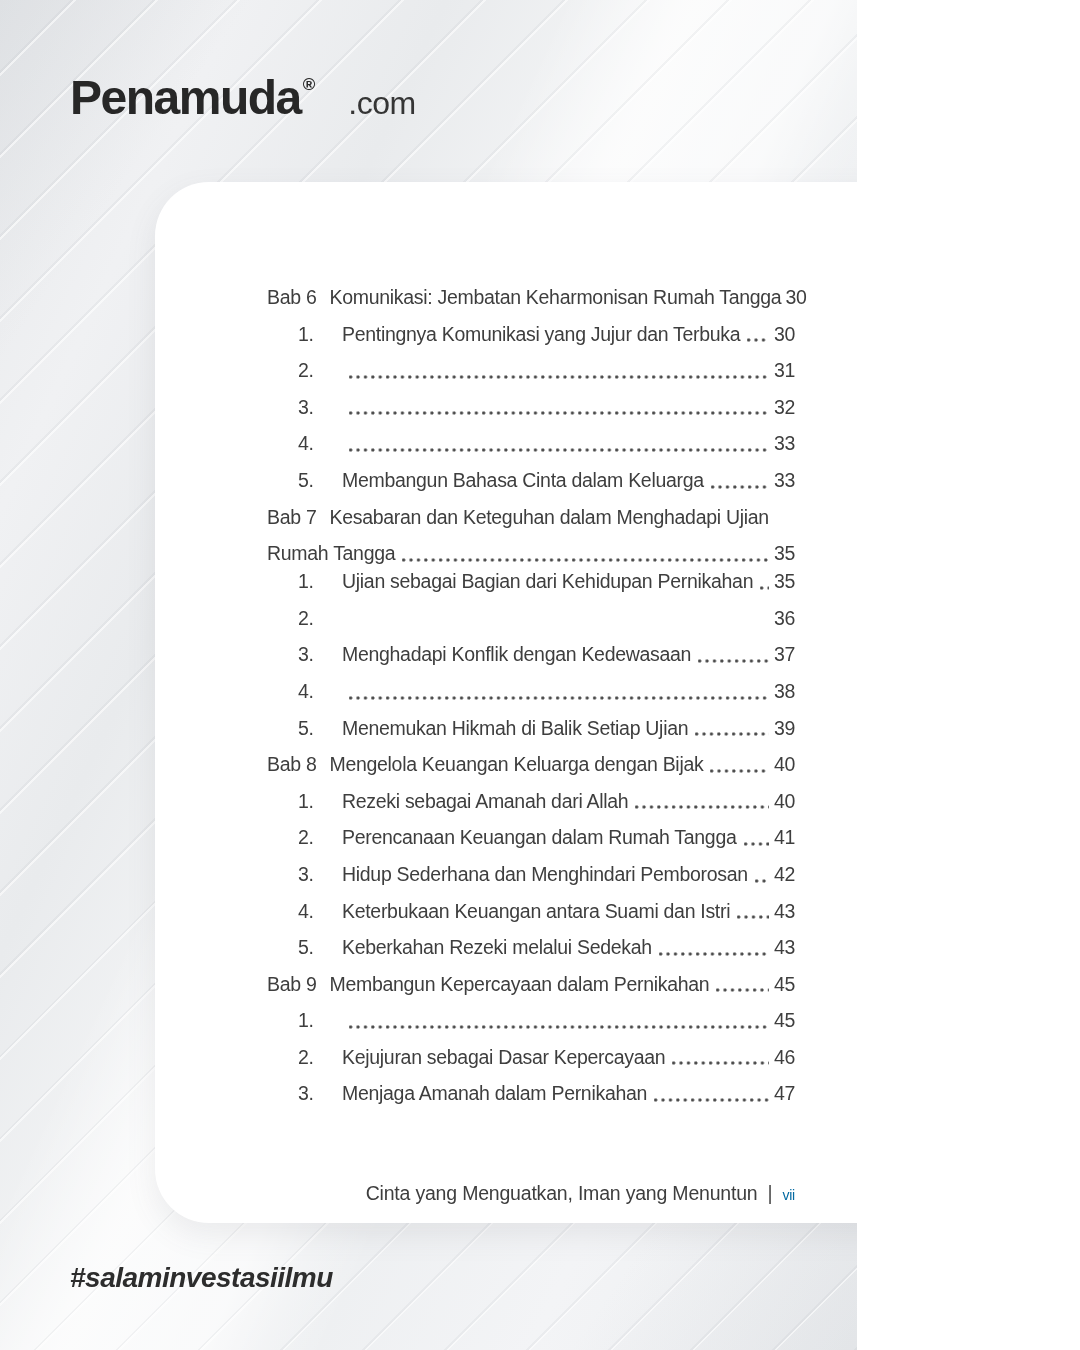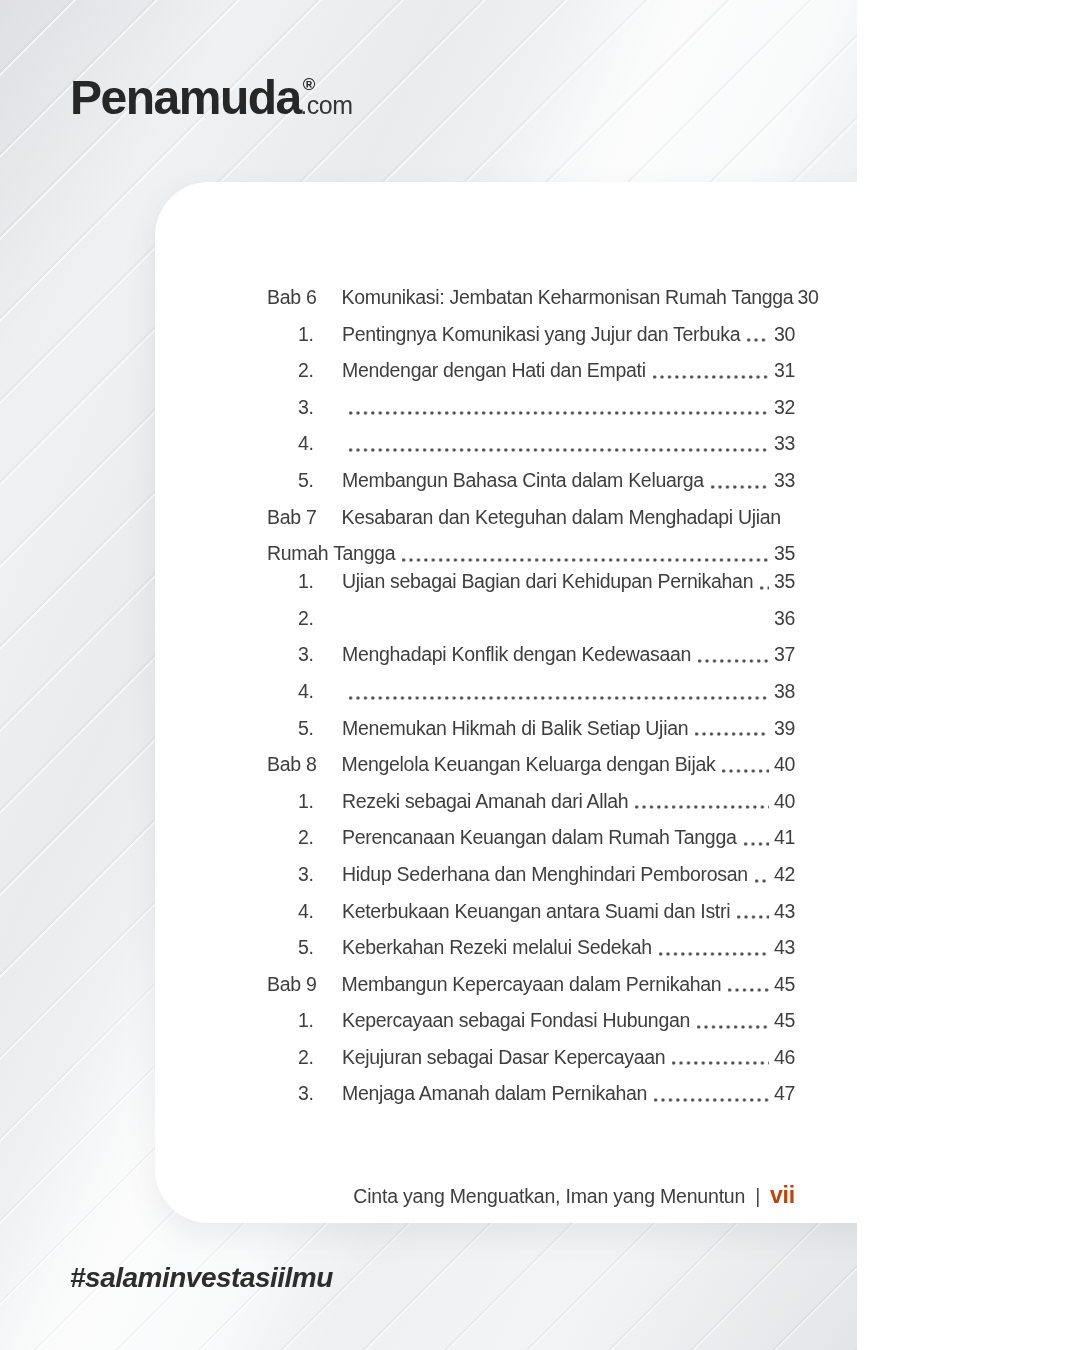--- a/index.html
+++ b/index.html
@@ -29,52 +29,52 @@
       linear-gradient(115deg, rgba(255,255,255,0) 38%, rgba(255,255,255,0.65) 46%, rgba(255,255,255,0.65) 56%, rgba(255,255,255,0) 64%),
       linear-gradient(125deg, rgba(205,208,213,0.35) 0%, rgba(205,208,213,0) 14%),
       linear-gradient(305deg, rgba(205,208,213,0.30) 0%, rgba(205,208,213,0) 16%);
     pointer-events:none;
   }
 
   
   .logo { position:absolute; left:70px; top:70px; display:flex; align-items:baseline; color:#272727; }
   .logo-main { font-size:48px; font-weight:bold; letter-spacing:-1.5px; }
   .logo-reg  { font-size:17px; font-weight:bold; transform:translateY(-24px); margin-left:2px; }
-  .logo-tld  { font-size:25px; font-weight:normal; color:#353535; letter-spacing:-0.5px; margin-left:-15px; }
+  .logo-tld  { font-size:32px; font-weight:normal; color:#353535; letter-spacing:-0.5px; margin-left:-15px;padding-left:48px; }
 
   
   .card {
     position:absolute; left:155px; top:182px; width:775px; height:1041px;
     background:#ffffff; border-radius:54px; overflow:hidden;
     box-shadow:0 12px 30px rgba(95,100,108,0.10);
   }
 
   .toc { position:absolute; left:112px; top:104px; width:528px; color:#3e3e3e; font-size:19.5px; letter-spacing:-0.3px; }
   .toc-row { display:flex; align-items:baseline; height:36.6px; white-space:nowrap; }
   .toc-row.wrap1 { height:36.6px; }
   .toc-row.wrap2 { height:28px; }
-  .chapter { margin-right:25px; flex-shrink:0; }
+  .chapter { margin-right:13px; flex-shrink:0; }
   .num { width:44px; margin-left:31px; flex-shrink:0; }
   .entry-title { flex-shrink:0; }
   .dots {
     flex:1 1 auto; min-width:0; height:3.4px; transform:translateY(1.5px);
     margin:0 5px 0 7px;
     background:radial-gradient(circle at 1.7px 1.7px, #4b4b4b 1.5px, transparent 1.9px) repeat-x;
     background-size:7.4px 3.4px;
     align-self:baseline;
   }
   .gap { flex:1 1 auto; min-width:4px; }
   .page { flex-shrink:0; }
 
   .card-footer {
     position:absolute; left:112px; top:1000px; width:528px;
     text-align:right; font-size:19.5px; color:#3e3e3e; letter-spacing:-0.2px; white-space:nowrap;
   }
   .card-footer .sep { margin:0 10px; color:#4a4a4a; }
-  .card-footer .roman { font-weight:bold; font-size:23px; color:#c2410c; }
+  .card-footer .roman { font-weight:normal; font-size:14px; color:#0369a1; }
 
   
   .orn { position:absolute; pointer-events:none; }
   .orn-a { left:742px; top:886px; width:66px; height:66px; }
   .orn-b { left:720px; top:942px; width:84px; height:84px; }
   .orn-c { left:707px; top:1018px; width:76px; height:76px; }
 
   
   .hashtag {
     position:absolute; left:70px; top:1262px;
@@ -103,21 +103,20 @@
           <span class="page">30</span>
         </div>
         <div class="toc-row">
           <span class="num">1.</span>
           <span class="entry-title">Pentingnya Komunikasi yang Jujur dan Terbuka</span>
           <div class="dots"></div>
           <span class="page">30</span>
         </div>
         <div class="toc-row">
           <span class="num">2.</span>
-          <span class="entry-title">Mendengar dengan Hati dan Empati</span>
           <div class="dots"></div>
           <span class="page">31</span>
         </div>
         <div class="toc-row">
           <span class="num">3.</span>
           <div class="dots"></div>
           <span class="page">32</span>
         </div>
         <div class="toc-row">
           <span class="num">4.</span>
@@ -204,21 +203,20 @@
           <span class="page">43</span>
         </div>
         <div class="toc-row">
           <span class="chapter">Bab 9</span>
           <span class="entry-title">Membangun Kepercayaan dalam Pernikahan</span>
           <div class="dots"></div>
           <span class="page">45</span>
         </div>
         <div class="toc-row">
           <span class="num">1.</span>
-          <span class="entry-title">Kepercayaan sebagai Fondasi Hubungan</span>
           <div class="dots"></div>
           <span class="page">45</span>
         </div>
         <div class="toc-row">
           <span class="num">2.</span>
           <span class="entry-title">Kejujuran sebagai Dasar Kepercayaan</span>
           <div class="dots"></div>
           <span class="page">46</span>
         </div>
         <div class="toc-row">

